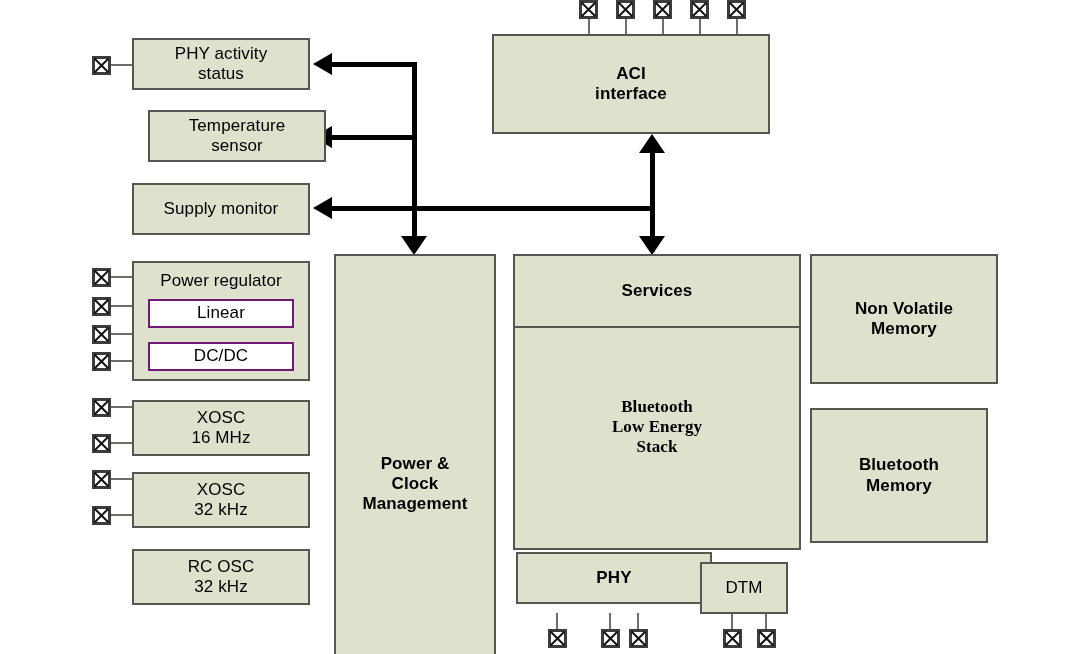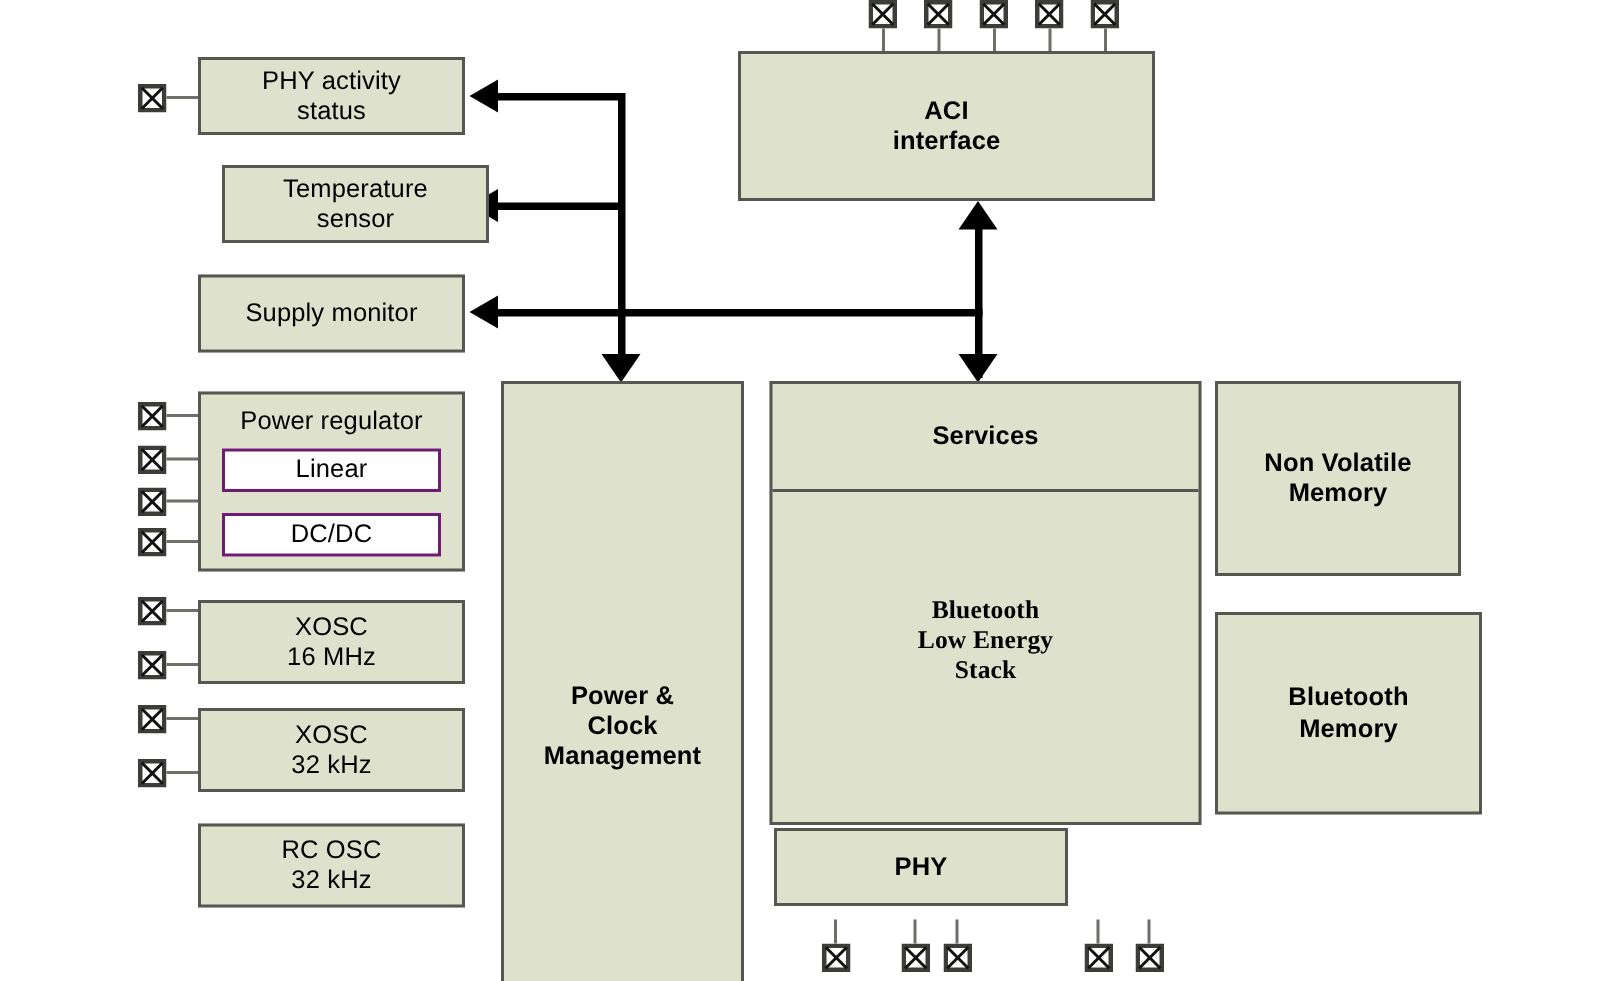--- a/index.html
+++ b/index.html
@@ -386,22 +386,25 @@
         <span>Low Energy</span><br>
         <span>Stack</span>
       </span>
     </div>
   </div>
 
   <div class="blk bold" style="left:516px; top:552px; width:196px; height:52px;">
     <span class="lbl">PHY</span>
   </div>
 
-
-  <div class="blk bold" style="left:810px; top:254px; width:164px; height:130px;">
+  <div class="blk" style="left:700px; top:562px; width:88px; height:52px;">
+    <span class="lbl">DTM</span>
+  </div>
+
+  <div class="blk bold" style="left:810px; top:254px; width:188px; height:130px;">
     <span class="lbl">
       <span>Non Volatile</span><br>
       <span>Memory</span>
     </span>
   </div>
 
   <div class="blk bold" style="left:810px; top:408px; width:178px; height:135px;">
     <span class="lbl">
       <span>Bluetooth</span><br>
       <span>Memory</span>

